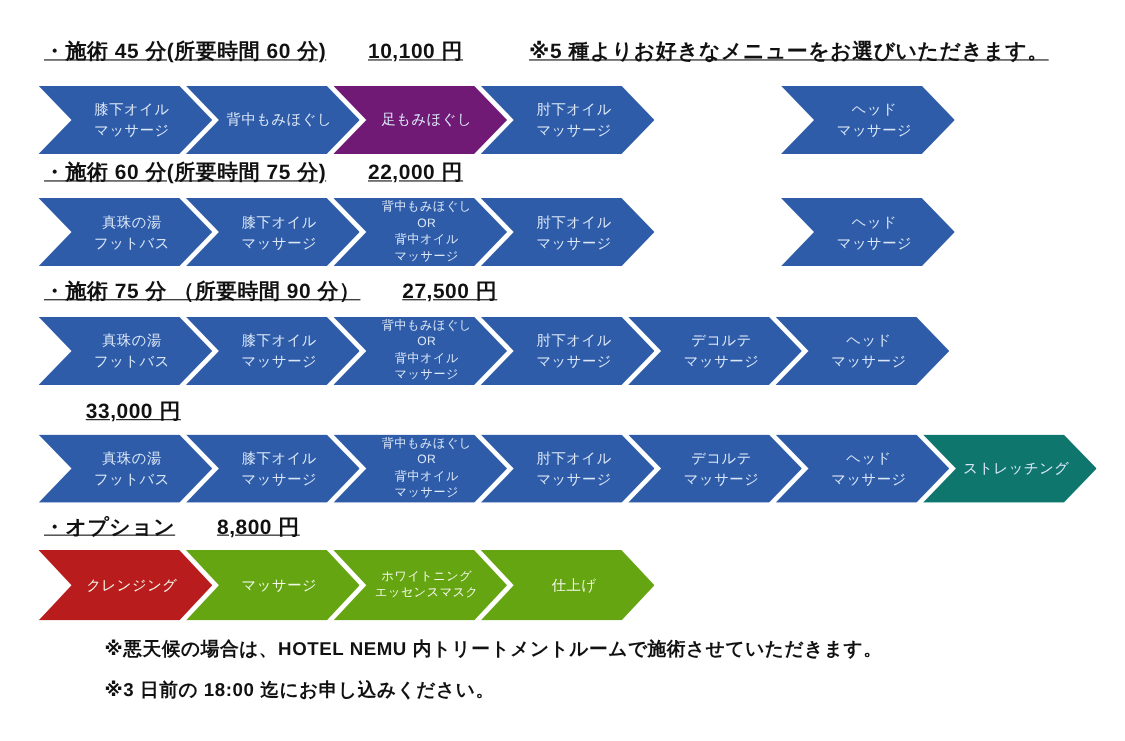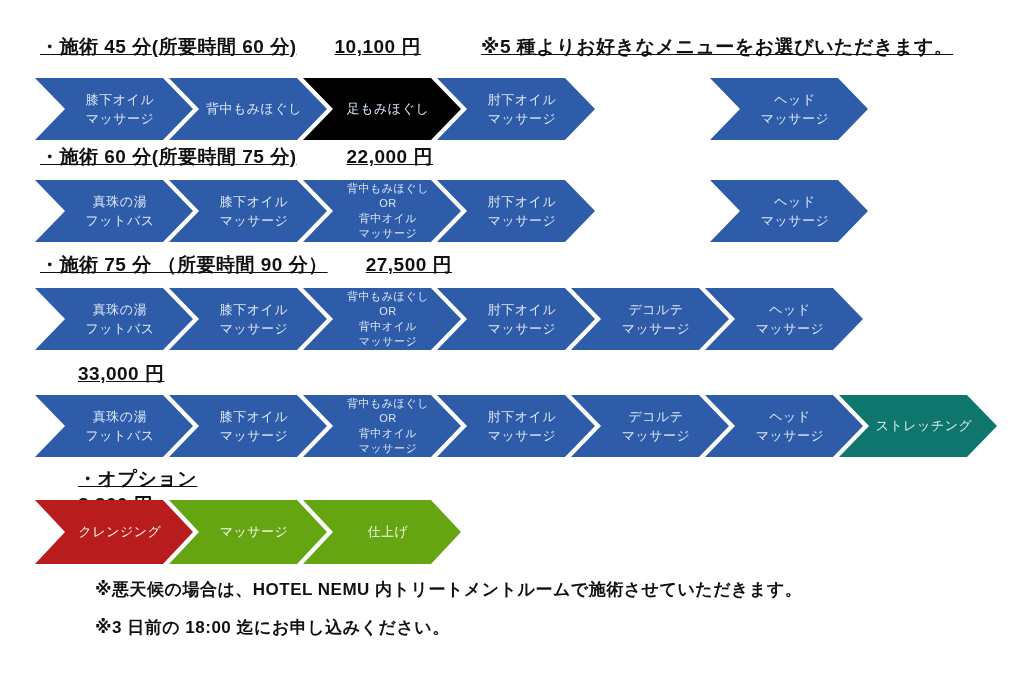--- a/index.html
+++ b/index.html
@@ -32,43 +32,43 @@
   }
   .chev.sm .lbl{font-size:11px;line-height:1.35;}
   .flow.green .chev{height:64px;}
   .spacer{width:139px;height:62px;flex:none;}
   .footnote{
     position:absolute;left:95px;font-size:17px;font-weight:bold;
     color:#111111;white-space:nowrap;letter-spacing:0.5px;
   }
   
   #hdr-45{top:34px;}   #flow-45{top:78px;}
-  #hdr-60{top:144px;gap:12px;}  #flow-60{top:180px;}
+  #hdr-60{top:144px;}  #flow-60{top:180px;}
   #hdr-75{top:252px;}  #flow-75{top:288px;}
   #hdr-90{top:361px;}  #flow-90{top:395px;}
-  #hdr-op{top:466px;flex-direction:column;}  #flow-op{top:500px;}
+  #hdr-op{top:466px;}  #flow-op{top:500px;}
   #note-0{top:578px;}  #note-1{top:616px;}
 </style>
 </head>
 <body>
 
 <div class="row-header" id="hdr-45">
   <span class="title">・施術 45 分(所要時間 60 分)</span>
   <span class="price">10,100 円</span>
   <span class="hnote">※5 種よりお好きなメニューをお選びいただきます。</span>
 </div>
 <div class="flow blue" id="flow-45">
   <div class="chev" style="background: rgb(46, 92, 168);">
       <span class="lbl" style="color: rgb(219, 231, 247);">膝下オイル
 マッサージ</span>
     </div>
   <div class="chev" style="background: rgb(46, 92, 168);">
       <span class="lbl" style="color: rgb(219, 231, 247);">背中もみほぐし</span>
     </div>
-  <div class="chev" style="background: #000000;">
+  <div class="chev" style="background: #701a75;">
       <span class="lbl" style="color: rgb(219, 231, 247);">足もみほぐし</span>
     </div>
   <div class="chev" style="background: rgb(46, 92, 168);">
       <span class="lbl" style="color: rgb(219, 231, 247);">肘下オイル
 マッサージ</span>
     </div>
   <div class="spacer"></div>
   <div class="chev" style="background: rgb(46, 92, 168);">
       <span class="lbl" style="color: rgb(219, 231, 247);">ヘッド
 マッサージ</span>
@@ -177,19 +177,23 @@
   <span class="title">・オプション</span>
   <span class="price">8,800 円</span>
 </div>
 <div class="flow green" id="flow-op">
   <div class="chev" style="background: #b91c1c; justify-content: center;">
       <span class="lbl" style="color: rgb(243, 248, 234);">クレンジング</span>
     </div>
   <div class="chev" style="background: rgb(101, 165, 18);">
       <span class="lbl" style="color: rgb(243, 248, 234);">マッサージ</span>
     </div>
+  <div class="chev sm" style="background: rgb(101, 165, 18);">
+      <span class="lbl" style="color: rgb(243, 248, 234);">ホワイトニング
+エッセンスマスク</span>
+    </div>
   <div class="chev" style="background: rgb(101, 165, 18); align-items: center;">
       <span class="lbl" style="color: rgb(243, 248, 234);">仕上げ</span>
     </div>
 </div>
 
 <div class="footnote" id="note-0">※悪天候の場合は、HOTEL NEMU 内トリートメントルームで施術させていただきます。</div>
 <div class="footnote" id="note-1">※3 日前の 18:00 迄にお申し込みください。</div>
 
 </body></html>

